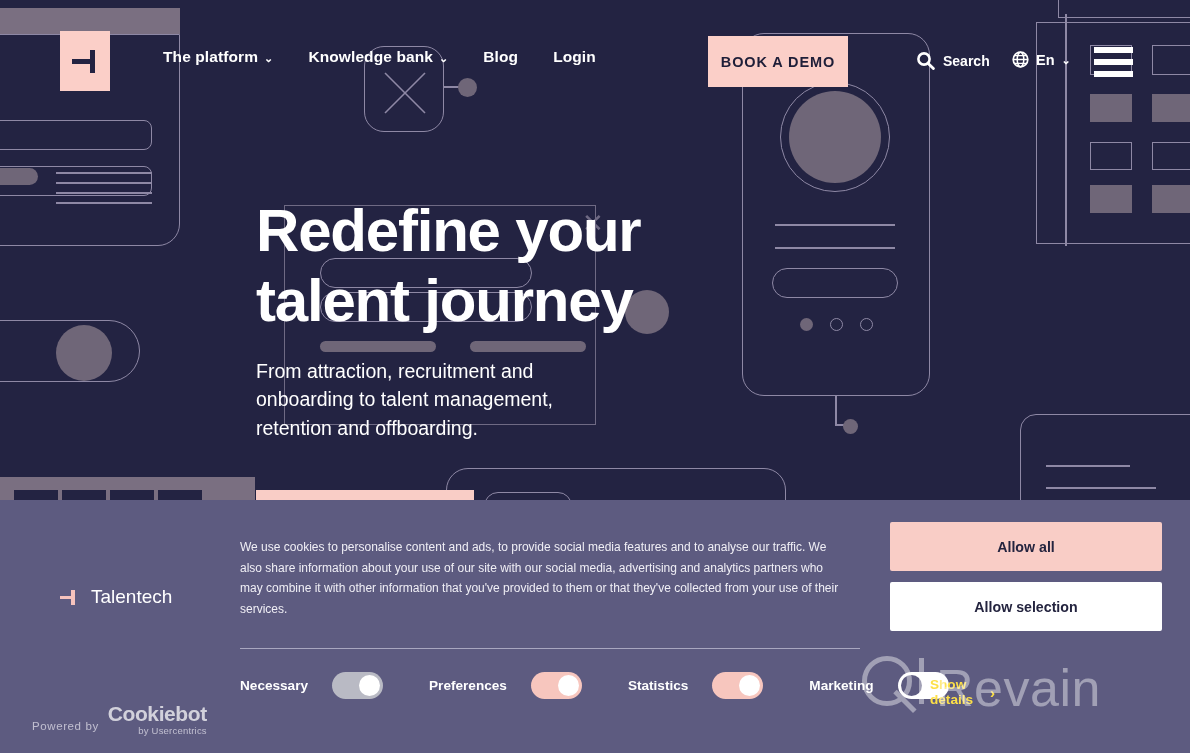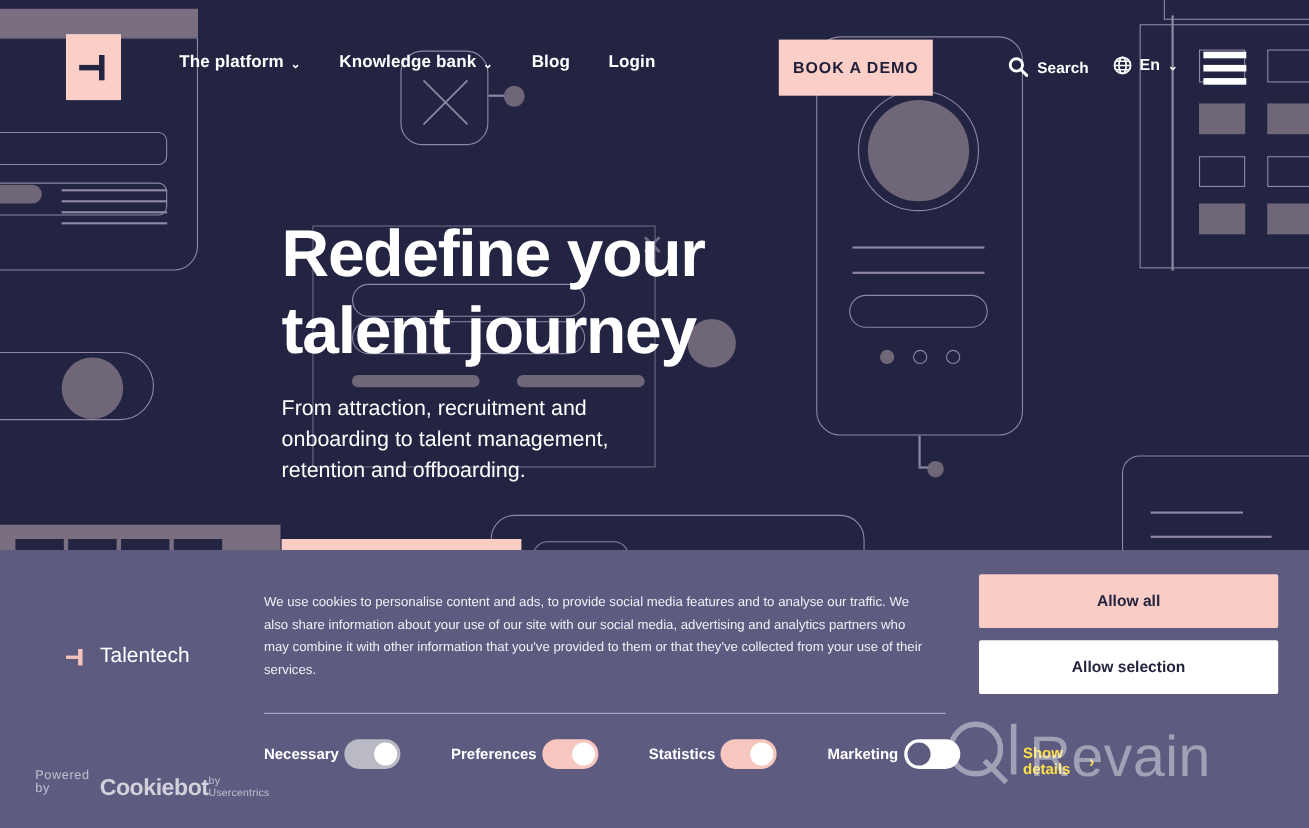--- a/index.html
+++ b/index.html
@@ -144,35 +144,35 @@
   }
   #tt-glyph { width: 17px; height: 17px; position: relative; }
   #tt-glyph::before { content:""; position:absolute; left:0; top:7px; width:14px; height:3.5px; background:#f6c3bd; }
   #tt-glyph::after  { content:""; position:absolute; left:11px; top:1px; width:3.5px; height:15px; background:#f6c3bd; }
 
   #cookiebot {
     position: absolute; left: 32px; top: 203px; display: flex; align-items: flex-end; gap: 9px;
     opacity: .72;
   }
   #cb-powered { color: #e6e4ee; font-size: 11.5px; letter-spacing: .6px; position: relative; top: -4px; }
-  #cb-brand { display: flex; flex-direction: row; align-items: flex-end; }
+  #cb-brand { display: flex; flex-direction: column; align-items: flex-end; }
   #cb-brand .b1 { color: #fff; font-size: 21px; font-weight: bold; letter-spacing: -.4px; line-height: 1; }
   #cb-brand .b2 { color: #e6e4ee; font-size: 9.5px; letter-spacing: .2px; margin-top: 1px; }
 
   #cb-center { flex: 1; position: relative; padding: 22px 0 0 10px; }
   #cc-title { color: #fff; font-size: 14.5px; font-weight: bold; }
   #cc-body {
     margin-top: 15px; color: #f0eff5; font-size: 12px; line-height: 1.72; max-width: 600px;
   }
   #cc-divider { position: absolute; left: 10px; right: 30px; top: 148px; height: 1px; background: #a9a7c0; }
 
   #toggles {
     position: absolute; left: 10px; top: 172px; display: flex; align-items: center; gap: 0;
   }
-  .tg-group { display: flex; align-items: center; gap: 5px; margin-right: 46px; }
+  .tg-group { display: flex; align-items: center; gap: 24px; margin-right: 46px; }
   .tg-label { color: #fff; font-size: 13.6px; font-weight: bold; white-space: nowrap; }
   .switch { width: 51px; height: 27px; border-radius: 14px; position: relative; cursor: pointer; flex: none; }
   .switch .knob { position: absolute; top: 3px; width: 21px; height: 21px; border-radius: 50%; background: #fff; }
   .switch.on  .knob { right: 3px; }
   .switch.off .knob { left: 3px; }
   .switch.gray { background: #b9bac4; }
   .switch.pink { background: #f7c6be; }
   .switch.white { background: #ffffff; }
   .switch.white .knob { background: #5d5b80; }
 

